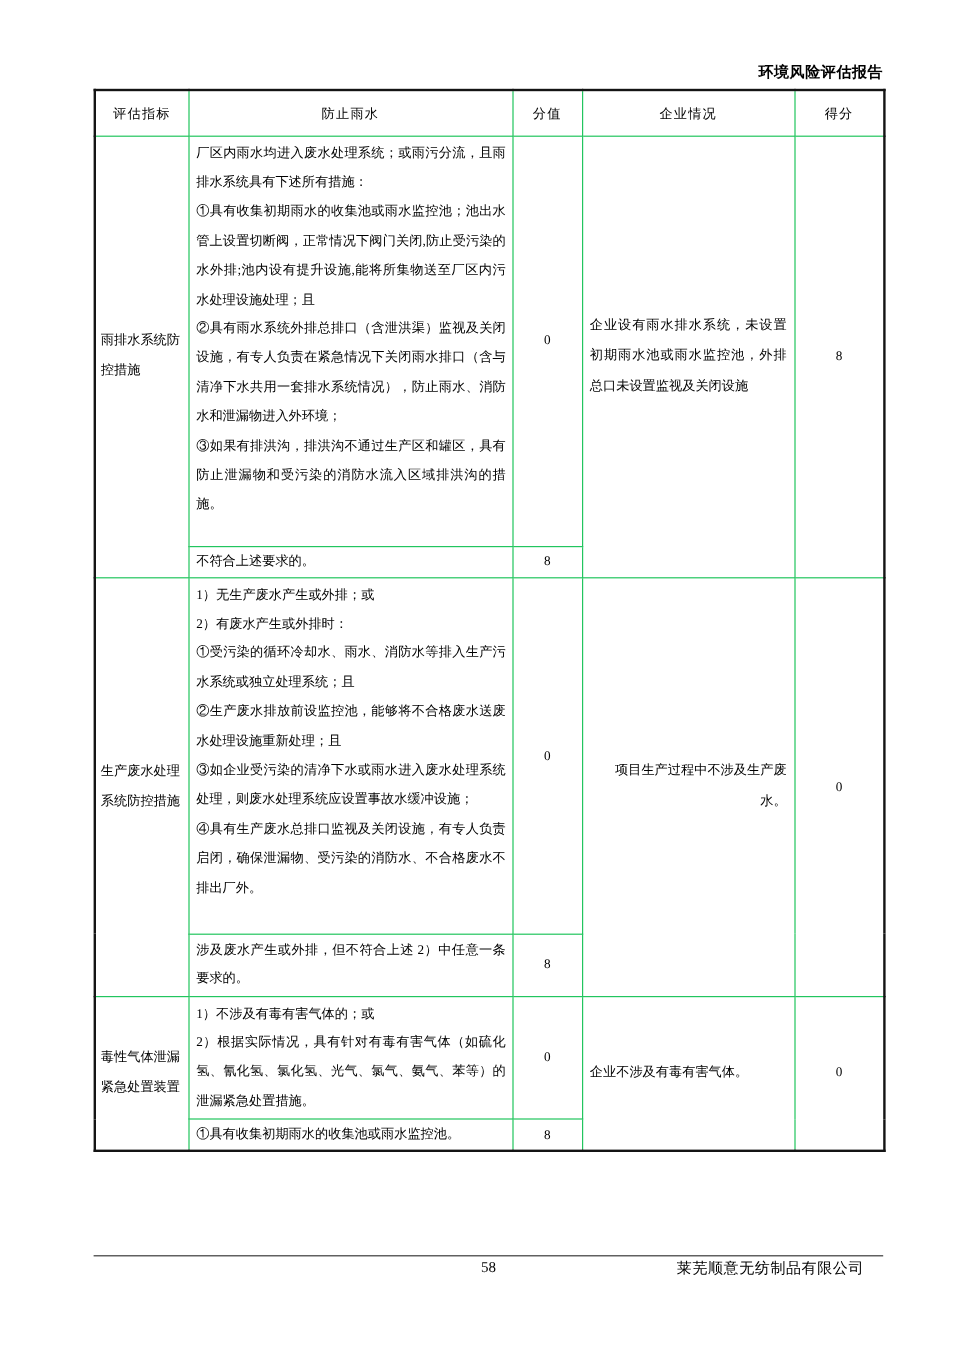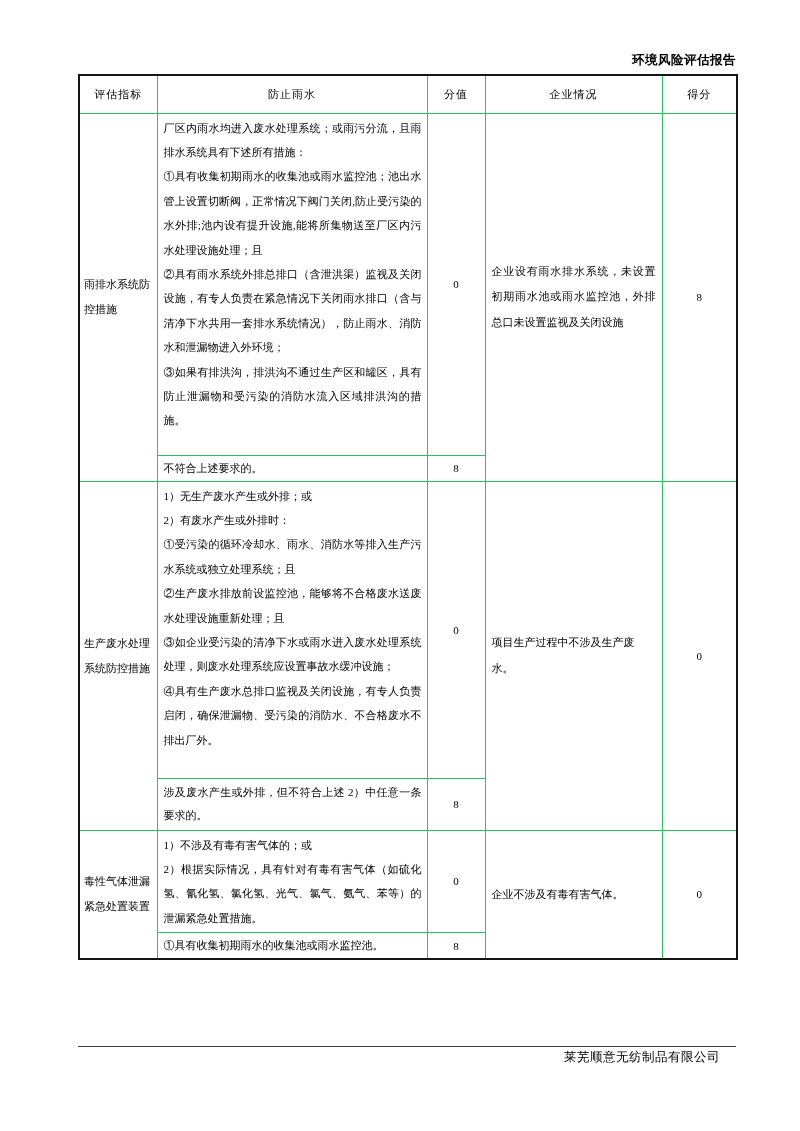--- a/index.html
+++ b/index.html
@@ -68,21 +68,21 @@
     text-align: center;
     vertical-align: middle;
   }
   td.enterprise {
     text-align: justify;
     vertical-align: middle;
     white-space: pre-line;
     line-height: 25.5px;
     padding: 3px 6px;
   }
-  td.enterprise.centered { text-align: left; }
+  td.enterprise.centered { text-align: right; }
   tr.g1-main  { height: 342px; }
   tr.g1-sub   { height: 23px; }
   tr.g2-main  { height: 297px; }
   tr.g2-sub   { height: 52px; }
   tr.g3-main  { height: 101px; }
   tr.g3-sub   { height: 22px; }
   .footer {
     position: absolute;
     left: 78px;
     top: 1046px;
@@ -167,14 +167,15 @@
       <td class="score" rowspan="2">0</td>
     </tr>
     <tr class="g3-sub">
       <td class="basis-sub">①具有收集初期雨水的收集池或雨水监控池。</td>
       <td class="score">8</td>
     </tr>
   </tbody>
 </table>
 
 <div class="footer">
+  <span class="page-num">58</span>
   <span class="company">莱芜顺意无纺制品有限公司</span>
 </div>
 
 </body></html>

